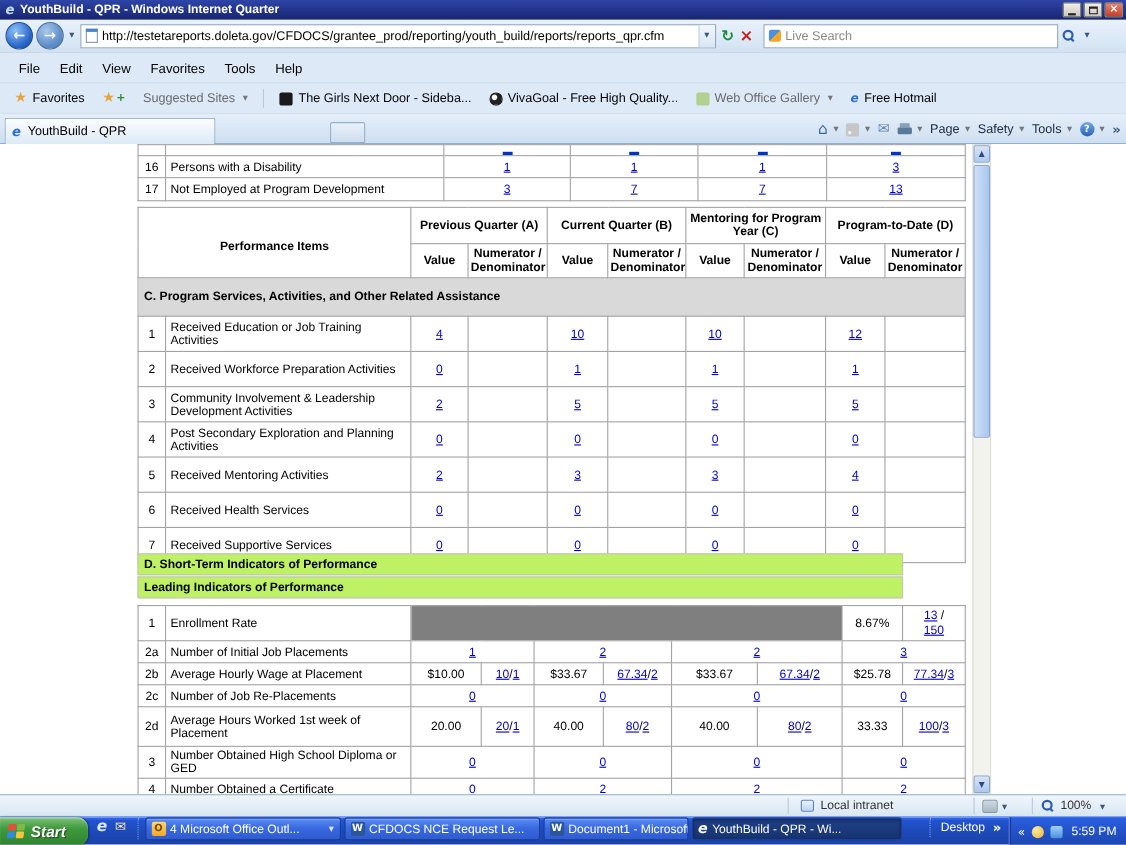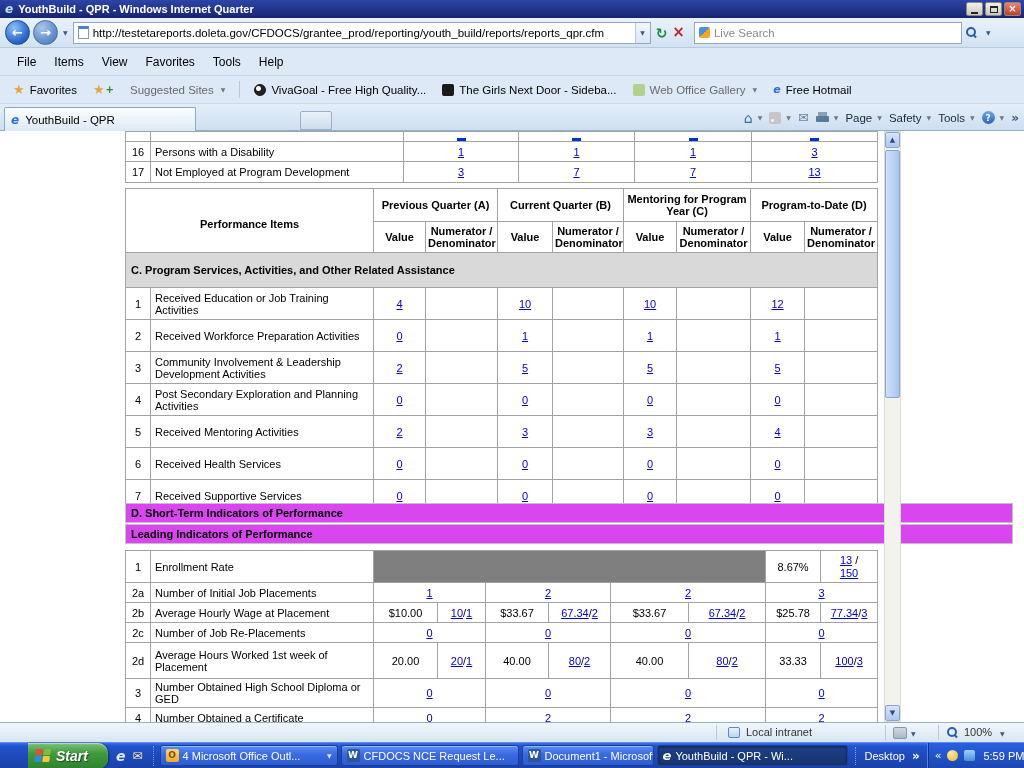--- a/index.html
+++ b/index.html
@@ -126,21 +126,21 @@
   tr.h10 > td { height: 10px; }
   tr.h19 > td { height: 35px; }
   tr.h20 > td { height: 20px; }
   tr.h21 > td { height: 21px; }
   tr.h28 > td { height: 28px; }
   tr.h31 > td { height: 31px; }
   tr.h32 > td { height: 32px; }
   tr.h33 > td { height: 33px; }
   tr.h36 > td { height: 36px; }
   .stub { display: block; width: 9px; height: 3px; background: #0033cc; margin: 6px auto 0 auto; }
-  .dband { position: absolute; left: 125px; width: 888px; height: 20px; background: #d946ef;
+  .dband { position: absolute; left: 125px; width: 696px; height: 20px; background: #bef264;
     border: 1px solid #c2c2c2; font-weight: bold; font-size: 11px; padding: 3px 5px; }
   #band-d1 { top: 372px; }
   #band-d2 { top: 393px; }
 
   
   .vscroll { position: absolute; left: 884px; top: 0; width: 17px; height: 591px;
     background: #f3f3ee; border: 1px solid #dcdcd2; }
   .sb-btn { position: absolute; left: 0; width: 15px; height: 16px;
     background: linear-gradient(#d7e4f8, #b0c8ec); border: 1px solid #89a6d2; border-radius: 2px;
     color: #2c4a86; font-size: 7px; text-align: center; line-height: 15px; cursor: pointer; }
@@ -159,21 +159,21 @@
   .gauge-ic { position: absolute; left: 893px; top: 4px; width: 14px; height: 12px;
     background: linear-gradient(#cfd8e2, #aab8c6); border: 1px solid #8898a8; border-radius: 2px; cursor: pointer; }
   .gauge-dd { position: absolute; left: 911px; top: 7px; font-size: 6px; color: #3a5a80; }
   .zoom-mag { position: absolute; left: 946px; top: 3px; cursor: pointer; }
   .zoom-text { position: absolute; left: 964px; top: 3px; }
   .zoom-dd { position: absolute; left: 1000px; top: 7px; font-size: 6px; color: #3a5a80; cursor: pointer; }
 
   
   .taskbar { position: absolute; left: 0; top: 742px; width: 100%; height: 26px;
     background: linear-gradient(#3a70f0, #2253cf 12%, #1d49b8 55%, #1a42a8);
-    display: flex; align-items: center; border-top: 1px solid #5b8df5; padding-left: 28px; }
+    display: flex; align-items: flex-start; border-top: 1px solid #5b8df5; }
   .start { width: 80px; height: 26px; border-radius: 0 10px 10px 0; flex: none;
     background: linear-gradient(#7ec27a, #3f9a3d 40%, #2f822e);
     display: flex; align-items: center; gap: 5px; padding-left: 7px;
     box-shadow: inset 0 1px 1px rgba(255,255,255,.45), 1px 0 2px rgba(0,0,0,.4); cursor: pointer; }
   .start-text { color: #fff; font-weight: bold; font-style: italic; font-size: 14px;
     text-shadow: 1px 1px 1px rgba(0,0,0,.5); }
   .winlogo { width: 16px; height: 14px; display: grid; grid-template-columns: 7px 7px;
     grid-template-rows: 6px 6px; gap: 1px; transform: skewX(-8deg); }
   .wl { border-radius: 1px; }
   .wl1 { background: #e84c3d; } .wl2 { background: #7fbb42; }
@@ -243,21 +243,21 @@
       <input class="search-input" placeholder="Live Search" style="">
     </span>
     <span class="search-btn">
         <span class="mag"></span>
       </span>
     <span class="search-dd glyph">▼</span>
   </div>
 
   <div class="menubar">
     <span class="menu-item">File</span>
-    <span class="menu-item">Items</span>
+    <span class="menu-item">Edit</span>
     <span class="menu-item">View</span>
     <span class="menu-item">Favorites</span>
     <span class="menu-item">Tools</span>
     <span class="menu-item">Help</span>
   </div>
 
   <div class="favbar">
     <span class="fav-btn">
       <span class="star glyph">★</span>
       <span>Favorites</span>
@@ -265,26 +265,26 @@
     <span class="fav-btn">
       <span class="star glyph">★</span>
       <span class="plus glyph">+</span>
     </span>
     <span class="fav-item muted">
       <span>Suggested Sites</span>
       <span class="dd glyph">▼</span>
     </span>
     <span class="vsep"></span>
     <span class="fav-item">
+      <span class="site-ic girls"></span>
+      <span>The Girls Next Door - Sideba...</span>
+    </span>
+    <span class="fav-item">
       <span class="site-ic viva"></span>
       <span>VivaGoal - Free High Quality...</span>
-    </span>
-    <span class="fav-item">
-      <span class="site-ic girls"></span>
-      <span>The Girls Next Door - Sideba...</span>
     </span>
     <span class="fav-item muted">
       <span class="site-ic slice"></span>
       <span>Web Office Gallery</span>
       <span class="dd glyph">▼</span>
     </span>
     <span class="fav-item">
       <span class="e-small glyph">e</span>
       <span>Free Hotmail</span>
     </span>

